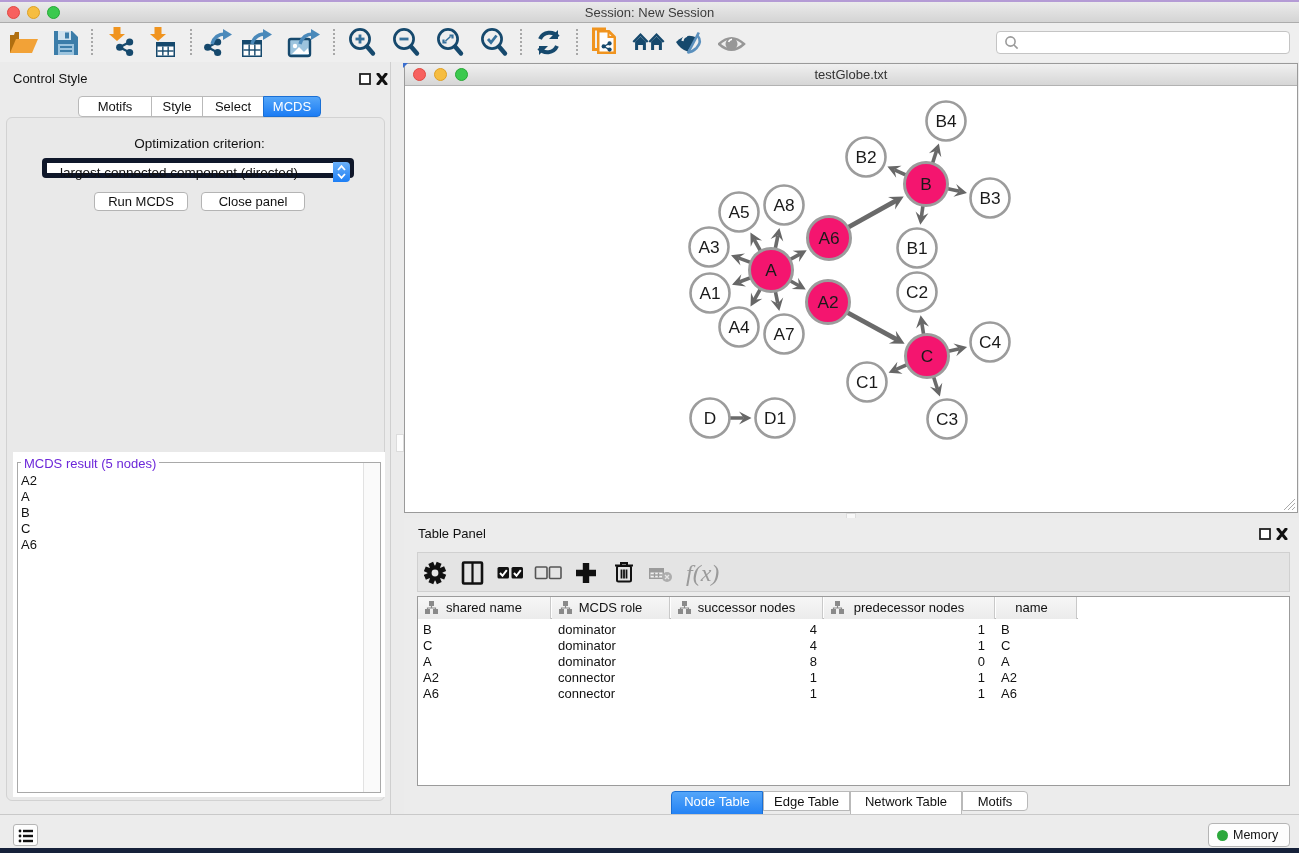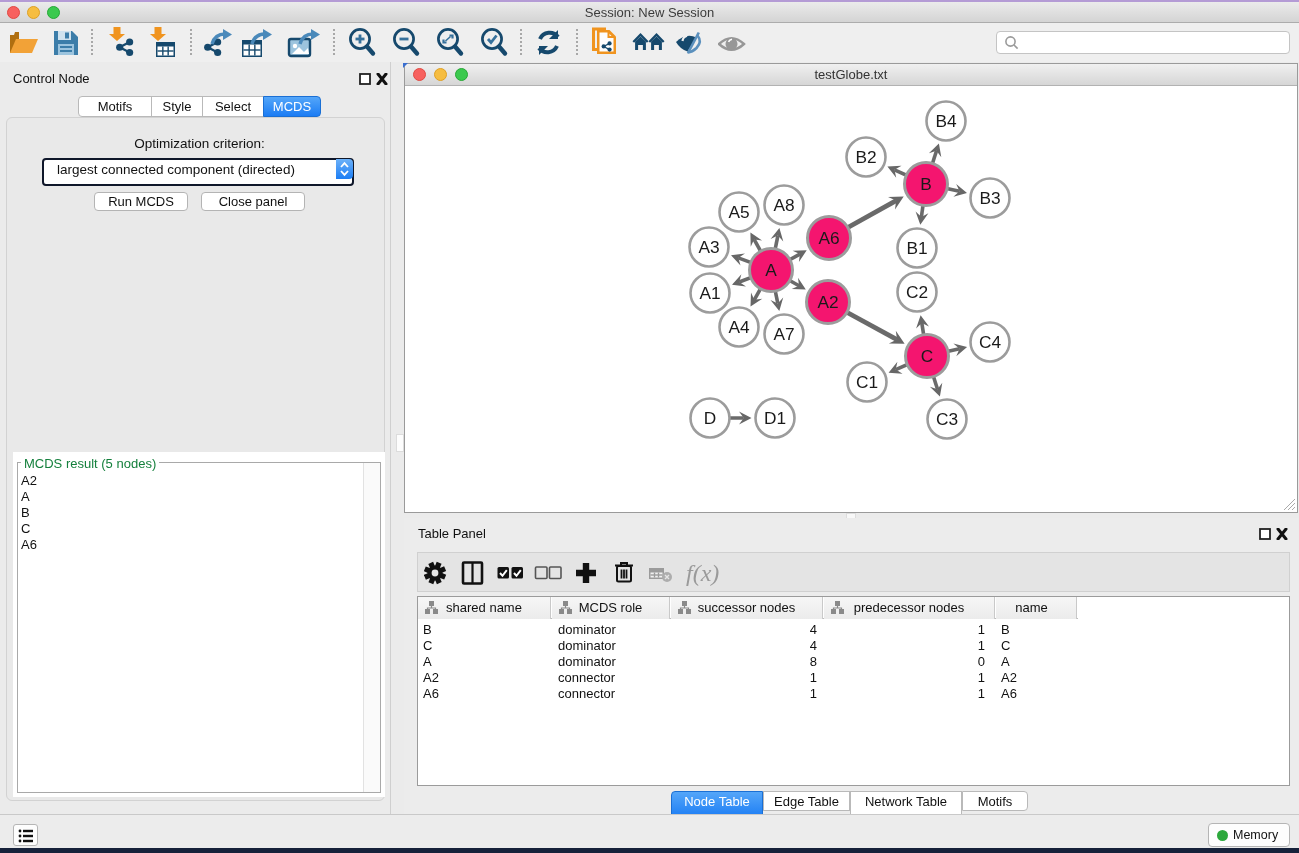--- a/index.html
+++ b/index.html
@@ -141,48 +141,48 @@
     <div class="tsep" style="left:576px"></div>
   <div style="position:absolute;left:996px;top:8px;width:294px;height:23px;background:#fff;border:1px solid #c4c4c4;border-radius:4px">
     <svg style="position:absolute;left:7px;top:3px" width="16" height="16" viewBox="0 0 16 16">
         <circle cx="6.5" cy="6.5" r="4.6" fill="none" stroke="#9a9a9a" stroke-width="1.6"></circle>
         <line x1="10" y1="10" x2="13.6" y2="13.6" stroke="#9a9a9a" stroke-width="1.6"></line>
       </svg>
   </div>
 </div>
 
 <div style="position:absolute;left:0;top:62px;width:391px;height:752px;background:#ebebeb;border-right:1px solid #cfcfcf">
-  <div style="position:absolute;left:13px;top:9px;font-size:13px;color:#111">Control Node</div>
+  <div style="position:absolute;left:13px;top:9px;font-size:13px;color:#111">Control Style</div>
   <svg style="position:absolute;left:359px;top:11px" width="29" height="12" viewBox="0 0 29 12">
     <rect x="1" y="1" width="10" height="10" fill="#fff" stroke="#222" stroke-width="1.8"></rect>
     <path d="M19 1 L27 11 M27 1 L19 11" stroke="#111" stroke-width="3" stroke-linecap="round"></path>
   </svg>
 
   <div class="tab" style="left:78px;top:34px;width:74px;border-radius:4px 0 0 4px">Motifs</div>
   <div class="tab" style="left:151px;top:34px;width:52px">Style</div>
   <div class="tab" style="left:202px;top:34px;width:62px">Select</div>
   <div class="tab bluetab" style="left:263px;top:34px;width:58px;border-radius:0 4px 4px 0">MCDS</div>
 
   <div style="position:absolute;left:6px;top:55px;width:379px;height:684px;background:#e9e9e9;border:1px solid #d2d2d2;border-radius:6px"></div>
   <div style="position:absolute;left:8px;top:74px;width:383px;text-align:center;font-size:13.5px;color:#111">Optimization criterion:</div>
-  <div style="position:absolute;left:42px;top:96px;width:312px;height:28px;background:#fff;border:2px solid #0f172a;border-radius:4px">
+  <div style="position:absolute;left:42px;top:96px;width:312px;height:20px;background:#fff;border:5px solid #0f172a;border-radius:4px">
     <div style="position:absolute;left:13px;top:0;font-size:13.5px;line-height:19px;color:#111">largest connected component (directed)</div>
     <div style="position:absolute;right:-1px;top:-1px;width:17px;height:20px;border-radius:0 4px 4px 0;background:linear-gradient(#6db1f8,#1c7ef5)">
       <svg width="17" height="20" viewBox="0 0 17 20">
           <path d="M5 8 L8.5 4.2 L12 8" fill="none" stroke="#fff" stroke-width="1.8"></path>
           <path d="M5 12 L8.5 15.8 L12 12" fill="none" stroke="#fff" stroke-width="1.8"></path>
         </svg>
     </div>
   </div>
   <div class="btn" style="left:94px;top:130px;width:94px;height:19px;line-height:18px">Run MCDS</div>
   <div class="btn" style="left:201px;top:130px;width:104px;height:19px;line-height:18px">Close panel</div>
 
   <div style="position:absolute;left:13px;top:390px;width:372px;height:345px;background:#fff"></div>
   <div style="position:absolute;left:17px;top:400px;width:364px;height:331px;border:1px solid #a9a9a9"></div>
-  <div style="position:absolute;left:21px;top:394px;background:#fff;padding:0 3px;font-size:13px;color:#15803d">MCDS result (5 nodes)</div>
+  <div style="position:absolute;left:21px;top:394px;background:#fff;padding:0 3px;font-size:13px;color:#6d28d9">MCDS result (5 nodes)</div>
   <div style="position:absolute;left:363px;top:401px;width:17px;height:329px;background:#fafafa;border-left:1px solid #e2e2e2"></div>
   <div style="position:absolute;left:21px;top:411px;font-size:13px;color:#111;line-height:16px">A2<br>A<br>B<br>C<br>A6</div>
 </div>
 
 <div style="position:absolute;left:396px;top:434px;width:8px;height:18px;background:#fdfdfd;border:1px solid #dcdcdc"></div>
 
 <div style="position:absolute;left:403px;top:63px;width:0;height:0;border-top:5px solid #3a6fd0;border-right:5px solid transparent;z-index:5"></div>
 <div style="position:absolute;left:404px;top:63px;width:894px;height:450px;background:#fff;border:1px solid #9a9a9a">
   <div style="position:absolute;left:0;top:0;width:892px;height:22px;background:linear-gradient(#f0f0f0,#d6d6d6);border-bottom:1px solid #b2b2b2">
     <div class="tl" style="left:8px;top:4px;background:#f7615e;border:0.5px solid #e14942"></div>

